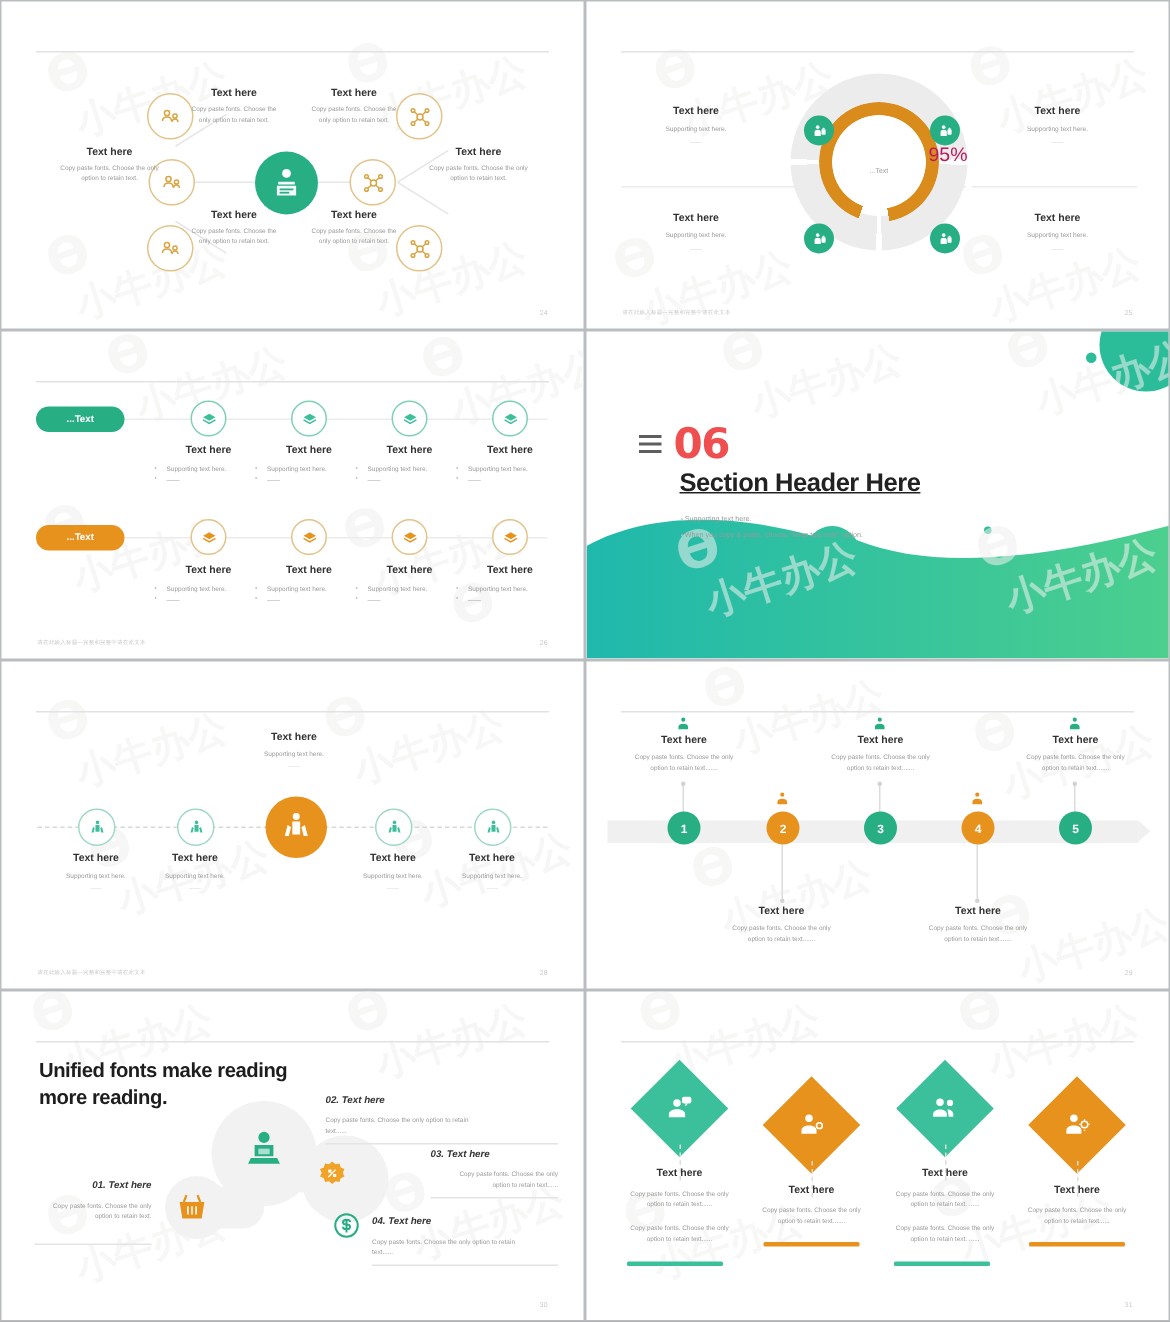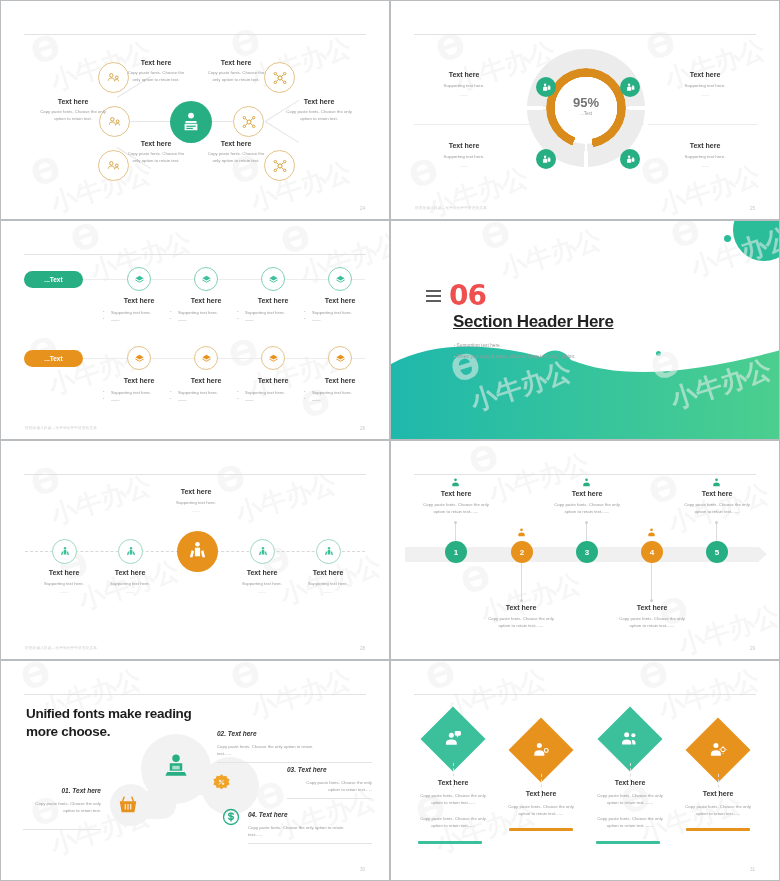--- a/index.html
+++ b/index.html
@@ -35,21 +35,21 @@
 
   
   .s2 .donutwrap { position:absolute; left:136px; top:48px; width:118px; height:118px; }
   .s2 .quad { position:absolute; width:118px; height:118px; border-radius:50%; background:
       conic-gradient(from 0deg, #ececec 0deg 88deg, #fff 88deg 92deg, #ececec 92deg 178deg, #fff 178deg 182deg, #ececec 182deg 268deg, #fff 268deg 272deg, #ececec 272deg 360deg); }
   .s2 .innerwhite { position:absolute; left:23px; top:23px; width:72px; height:72px; border-radius:50%; background:#fff; }
   .s2 .arc { position:absolute; left:19px; top:19px; width:80px; height:80px; border-radius:50%;
       background:conic-gradient(from 200deg, #d98c1c 0deg 330deg, rgba(0,0,0,0) 330deg 360deg);
       -webkit-mask:radial-gradient(circle, transparent 0 31px, #000 31.5px);
       mask:radial-gradient(circle, transparent 0 31px, #000 31.5px); }
-  .s2 .pct { position:absolute; left:0; top:46px; width:118px; text-align:center; font-size:13px; font-weight:bold; color:#737373; }
+  .s2 .pct { position:absolute; left:0; top:46px; width:118px; text-align:right; font-size:13px; font-weight:normal; color:#be185d; }
   .s2 .pct-sub { position:absolute; left:0; top:62px; width:118px; text-align:center; font-size:4.6px; color:#9a9a9a; }
   .s2 .gic { position:absolute; width:20px; height:20px; border-radius:50%; background:#27ae83; display:flex; align-items:center; justify-content:center; }
   .s2 .sblk { position:absolute; width:120px; text-align:center; }
   .s2 .sblk .t { font-size:7px; font-weight:bold; color:#333; }
   .s2 .sblk .d { font-size:4.4px; color:#9a9a9a; margin-top:5px; }
   .s2 .sblk .dash { font-size:4px; color:#cfcfcf; margin-top:4px; }
   .s2 .xline { position:absolute; background:#ececec; }
 
   
   .s3 .pill { position:absolute; width:59px; height:17px; border-radius:9px; display:flex; align-items:center; justify-content:center; font-size:6.5px; font-weight:bold; color:#fff; }
@@ -641,21 +641,21 @@
       <span class="mk" style="left:230px;top:-6px;">Ѳ</span>
       <span style="left:248px;top:16px;">小牛办公</span>
       <span class="mk" style="left:30px;top:130px;">Ѳ</span>
       <span style="left:48px;top:152px;">小牛办公</span>
       <span class="mk" style="left:255px;top:115px;">Ѳ</span>
       <span style="left:273px;top:137px;">小牛办公</span>
     </div>
     <div class="hrule"></div>
 
     <div class="bigtitle">
-      <span>Unified fonts make reading</span><br><span>more choose.</span>
+      <span>Unified fonts make reading</span><br><span>more reading.</span>
     </div>
 
     <div class="blob" style="left:109px;top:123px;width:42px;height:42px;"></div>
     <div class="blob" style="left:140px;top:73px;width:70px;height:70px;"></div>
     <div class="blob" style="left:200px;top:96px;width:58px;height:58px;"></div>
     <div class="blob" style="left:125px;top:130px;width:50px;height:28px;border-radius:14px;"></div>
     <div class="blob" style="left:185px;top:108px;width:40px;height:26px;border-radius:13px;"></div>
 
     <div class="icn" style="left:113px;top:130px;width:28px;height:28px;">
       <svg width="22" height="22" viewBox="0 0 24 24" fill="#e8921e">

